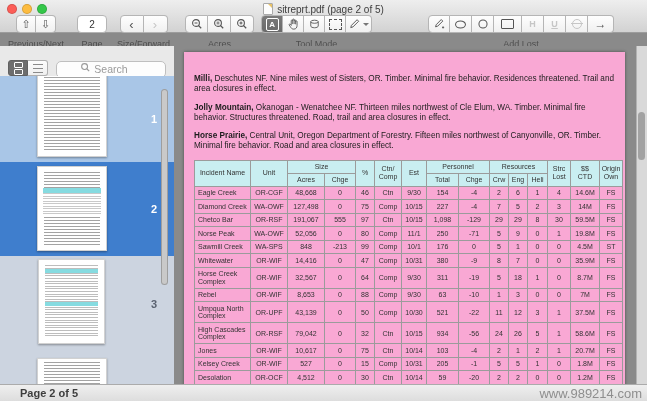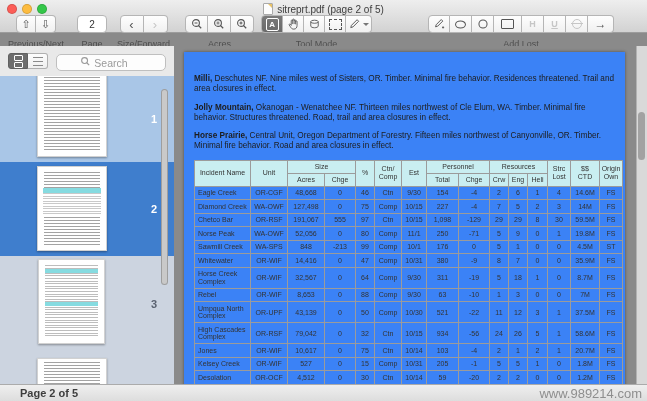--- a/index.html
+++ b/index.html
@@ -40,21 +40,21 @@
   .dash-rect{width:11px;height:9px;border:1px dashed #555;}
   .plain-rect{width:11px;height:8px;border:1px solid #555;border-radius:1px;}
   .letter-ic{font-size:9px;font-weight:bold;color:#c6c6c6;}
   .circle-strike{width:8px;height:8px;border:1px solid #c6c6c6;border-radius:50%;position:relative;}
   .circle-strike::after{content:"";position:absolute;left:-2px;right:-2px;top:3px;height:1px;background:#c6c6c6;}
   .chevdown{width:0;height:0;border-left:3px solid transparent;border-right:3px solid transparent;
             border-top:3px solid #777;margin-left:3px;}
   
   .body{position:absolute;top:46px;left:0;right:0;bottom:17px;display:flex;}
   .sidebar{width:174px;position:relative;overflow:hidden;background:#ccd4e0;}
-  .side-top{height:30px;background:#e9e9e9;display:flex;align-items:center;padding:0 8px;gap:8px;
+  .side-top{height:30px;background:#e9e9e9;display:flex;align-items:flex-end;padding:0 8px;gap:8px;
             box-sizing:border-box;}
   .view-seg{display:flex;height:16px;}
   .vseg{box-sizing:border-box;width:20px;height:16px;display:flex;align-items:center;justify-content:center;
         border:1px solid #b0b0b0;background:linear-gradient(#fdfdfd,#efefef);}
   .vseg.sel{background:#6d6d6d;border-color:#616161;}
   .vseg:first-child{border-radius:3px 0 0 3px;}
   .vseg:last-child{border-radius:0 3px 3px 0;border-left:none;}
   .grid-glyph{display:flex;flex-direction:column;gap:1px;}
   .grid-glyph i{display:block;width:7px;height:4px;border:1px solid #fff;border-radius:1px;}
   .list-glyph{width:10px;height:9px;background:repeating-linear-gradient(to bottom,#8b8b8b 0 1px,transparent 1px 4px);}
@@ -85,21 +85,21 @@
   .kind-tables::after{content:"";position:absolute;left:9%;right:9%;top:8%;height:84%;
          background-image:linear-gradient(#86dbe0,#86dbe0),linear-gradient(#86dbe0,#86dbe0);
          background-size:100% 4px,100% 4px;background-position:0 4%,0 54%;background-repeat:no-repeat;}
   .num{position:absolute;right:17px;top:50%;transform:translateY(-50%);font-size:11px;font-weight:bold;
        color:#fff;}
   .band-p3 .num,.band-p4 .num{color:#5a6270;}
   .side-scroll{position:absolute;right:6px;top:43px;width:7px;height:196px;background:#c9c9c9;
        border:1px solid rgba(130,130,130,.6);border-radius:4px;box-sizing:border-box;}
   
   .main{flex:1;position:relative;background:#8a8a8a;overflow:hidden;}
-  .page{position:absolute;left:10px;top:6px;width:441px;height:340px;background:#3b82f6;
+  .page{position:absolute;left:10px;top:6px;width:441px;height:340px;background:#f9a8d4;
         box-shadow:0 0 3px rgba(0,0,0,.45);overflow:hidden;}
   .page-inner{padding:22px 9px 0 10px;}
   .page-inner p{margin:0 0 8px 0;font-size:8.2px;line-height:10.3px;color:#1d1d1d;}
   table.incident{border-collapse:collapse;table-layout:fixed;width:428px;font-size:7px;color:#333;}
   .incident th,.incident td{border:1px solid #9b9b9b;padding:2.5px 1px;text-align:center;line-height:7.5px;
         overflow:hidden;}
   .incident th{background:#c9eef1;font-weight:normal;white-space:pre-line;padding:2px 0;line-height:8px;}
   .incident td.c-left{text-align:left;padding-left:3px;}
   .vtrack{position:absolute;top:0;right:0;bottom:0;width:11px;background:#d9d9d9;border-left:1px solid #b2b2b2;
         box-sizing:border-box;}

